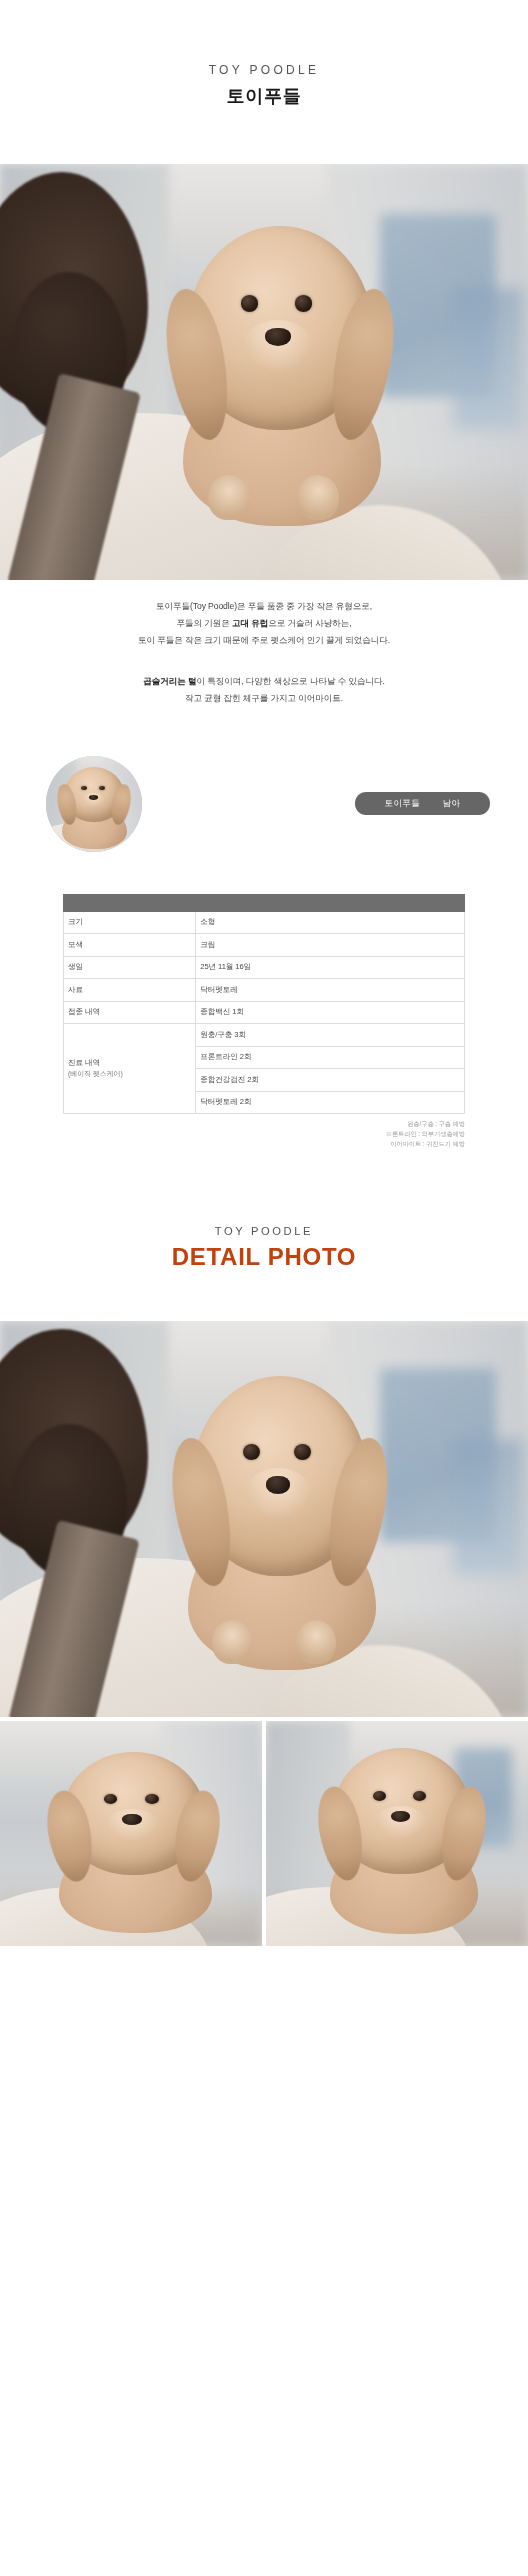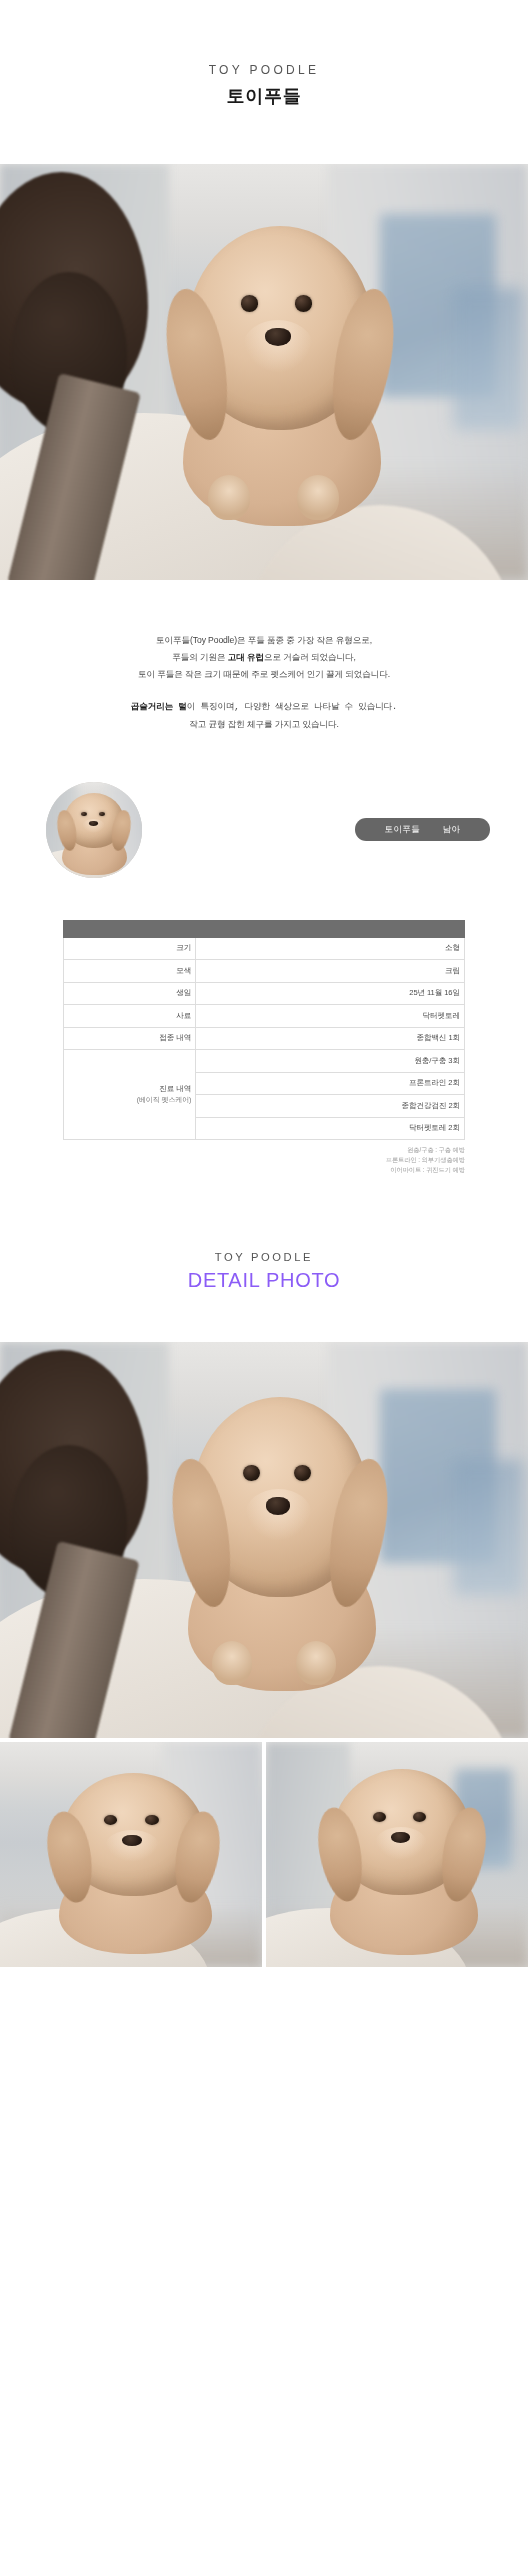--- a/index.html
+++ b/index.html
@@ -228,31 +228,31 @@
     background: radial-gradient(circle at 50% 35%, #eed8bf, #cfae8c 70%);
     border-radius: 50% 50% 45% 45%;
   }
   .dog .paw-l { left: 16%; }
   .dog .paw-r { left: 58%; }
 
   .dog.small .head { box-shadow: inset -4px -5.3px 9.2px rgba(120,90,65,.32); }
 
   
   .desc {
-    padding: 52px 0 0;
+    padding: 18px 0 0;
     text-align: center;
   }
   .desc p {
     margin: 0;
     font-size: 8.6px;
     line-height: 17px;
     color: #444444;
     letter-spacing: -0.1px;
   }
-  .desc .para2 { margin-top: 16px; font-family: Liberation Mono, monospace; }
+  .desc .para2 { margin-top: 24px; }
   .desc b { color: #1a1a1a; font-weight: 700; }
 
   
   .profile {
     margin-top: 41px;
     display: flex;
     align-items: center;
     justify-content: space-between;
     padding: 0 38px 0 46px;
     height: 112px;
@@ -294,21 +294,21 @@
   table.spec th.head-left,
   table.spec th.head-right {
     background: #6e6e6e;
     height: 17px;
     border: 0.7px solid #6e6e6e;
   }
   table.spec th.head-left { width: 33%; }
   table.spec td {
     border: 0.7px solid #dddddd;
     height: 22.5px;
-    text-align: right;
+    text-align: left;
     vertical-align: middle;
     padding: 0 4px;
     letter-spacing: -0.1px;
   }
   table.spec td.label {
     width: 33%;
     color: #4a4a4a;
   }
   table.spec td.label small {
     display: block;
@@ -331,24 +331,24 @@
     text-align: center;
     margin-top: 76px;
   }
   .detail-head .eyebrow {
     font-size: 11.2px;
     letter-spacing: 2.6px;
     color: #555555;
     margin-bottom: 5.3px;
   }
   .detail-head .title {
-    font-size: 20px;
-    font-weight: 400;
+    font-size: 24px;
+    font-weight: 700;
     letter-spacing: 0.7px;
-    color: #8b5cf6;
+    color: #c2410c;
   }
   .detail-gap { height: 50px; }
 
   
   .detail-main {
     width: 528px;
     height: 396px;
     position: relative;
     overflow: hidden;
   }
@@ -404,27 +404,27 @@
         <div class="nose"></div>
       </div>
       <div class="ear-l"></div>
       <div class="ear-r"></div>
     </div>
   </div>
 
   <div class="desc">
     <p>토이푸들(Toy Poodle)은 푸들 품종 중 가장 작은 유형으로,</p>
     <p>
-      <span>푸들의 기원은 </span><b>고대 유럽</b><span>으로 거슬러 되었습니다,</span>
+      <span>푸들의 기원은 </span><b>고대 유럽</b><span>으로 거슬러 사냥하는,</span>
     </p>
     <p>토이 푸들은 작은 크기 때문에 주로 펫스케어 인기 끌게 되었습니다.</p>
     <p class="para2">
       <b>곱슬거리는 털</b><span>이 특징이며, 다양한 색상으로 나타날 수 있습니다.</span>
     </p>
-    <p>작고 균형 잡힌 체구를 가지고 있습니다.</p>
+    <p>작고 균형 잡힌 체구를 가지고 이어마이트.</p>
   </div>
 
   <div class="profile">
     <div class="avatar photo">
       <div class="scene">
         <div class="wall-left"></div>
         <div class="wall-right"></div>
       </div>
       <div class="person-shoulder" style="left:-24%; bottom:-26%; width:110%; height:56%;"></div>
       <div class="dog small" style="left:14%; top:12%; width:72%; height:80%;">

